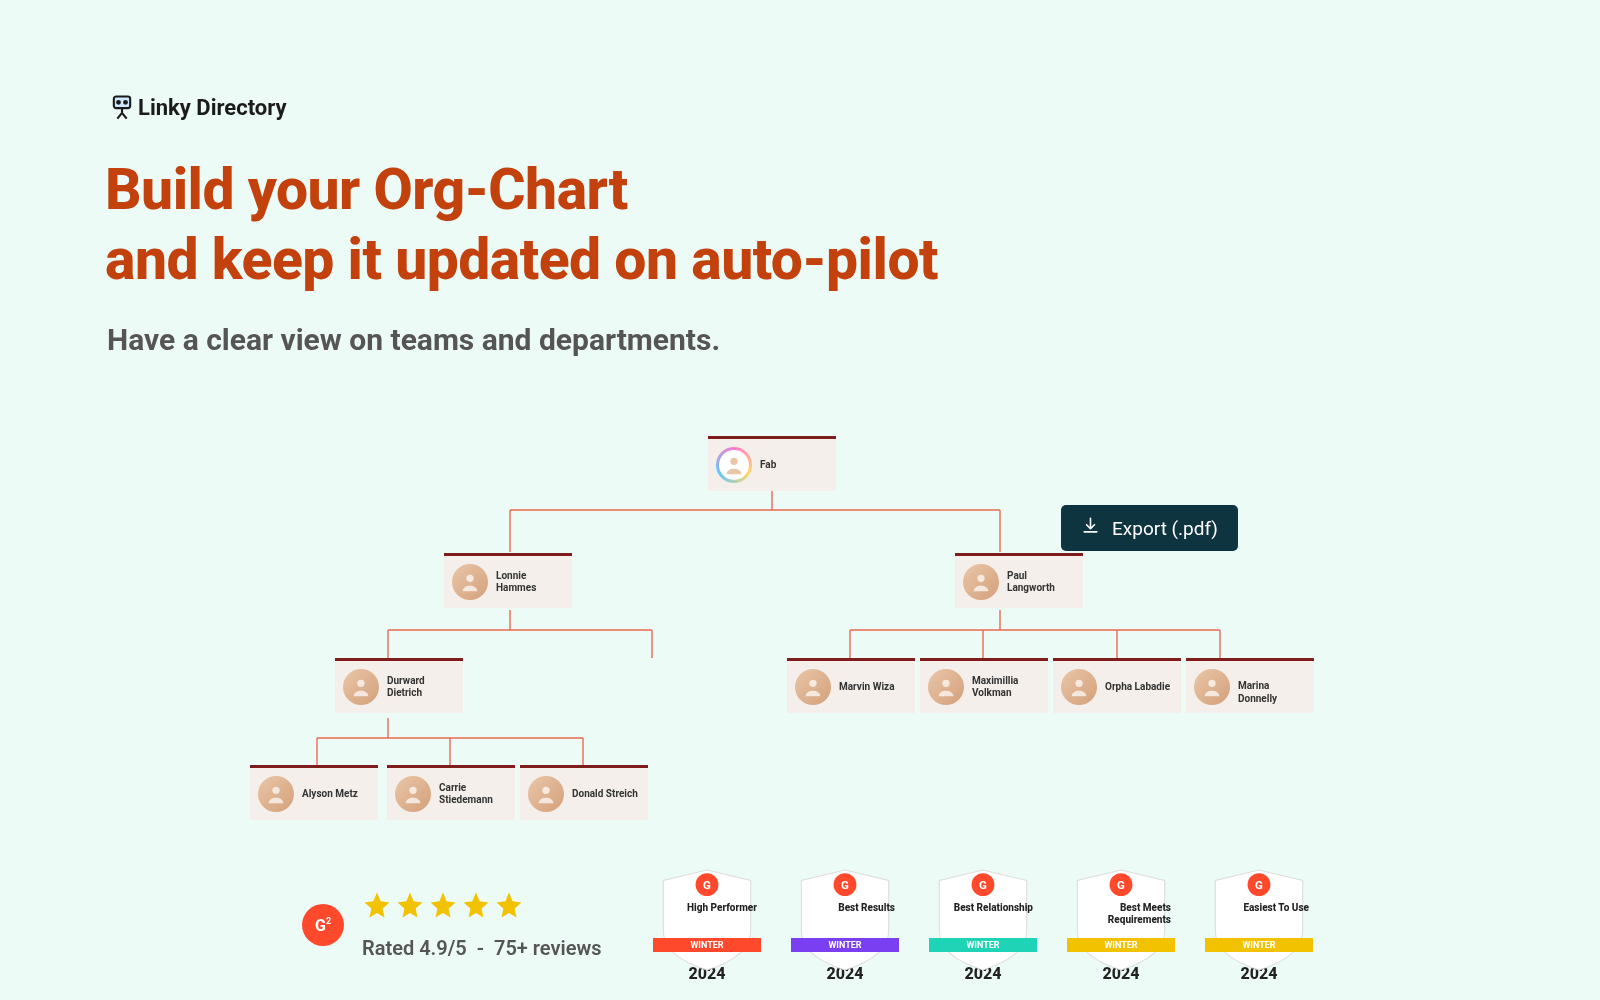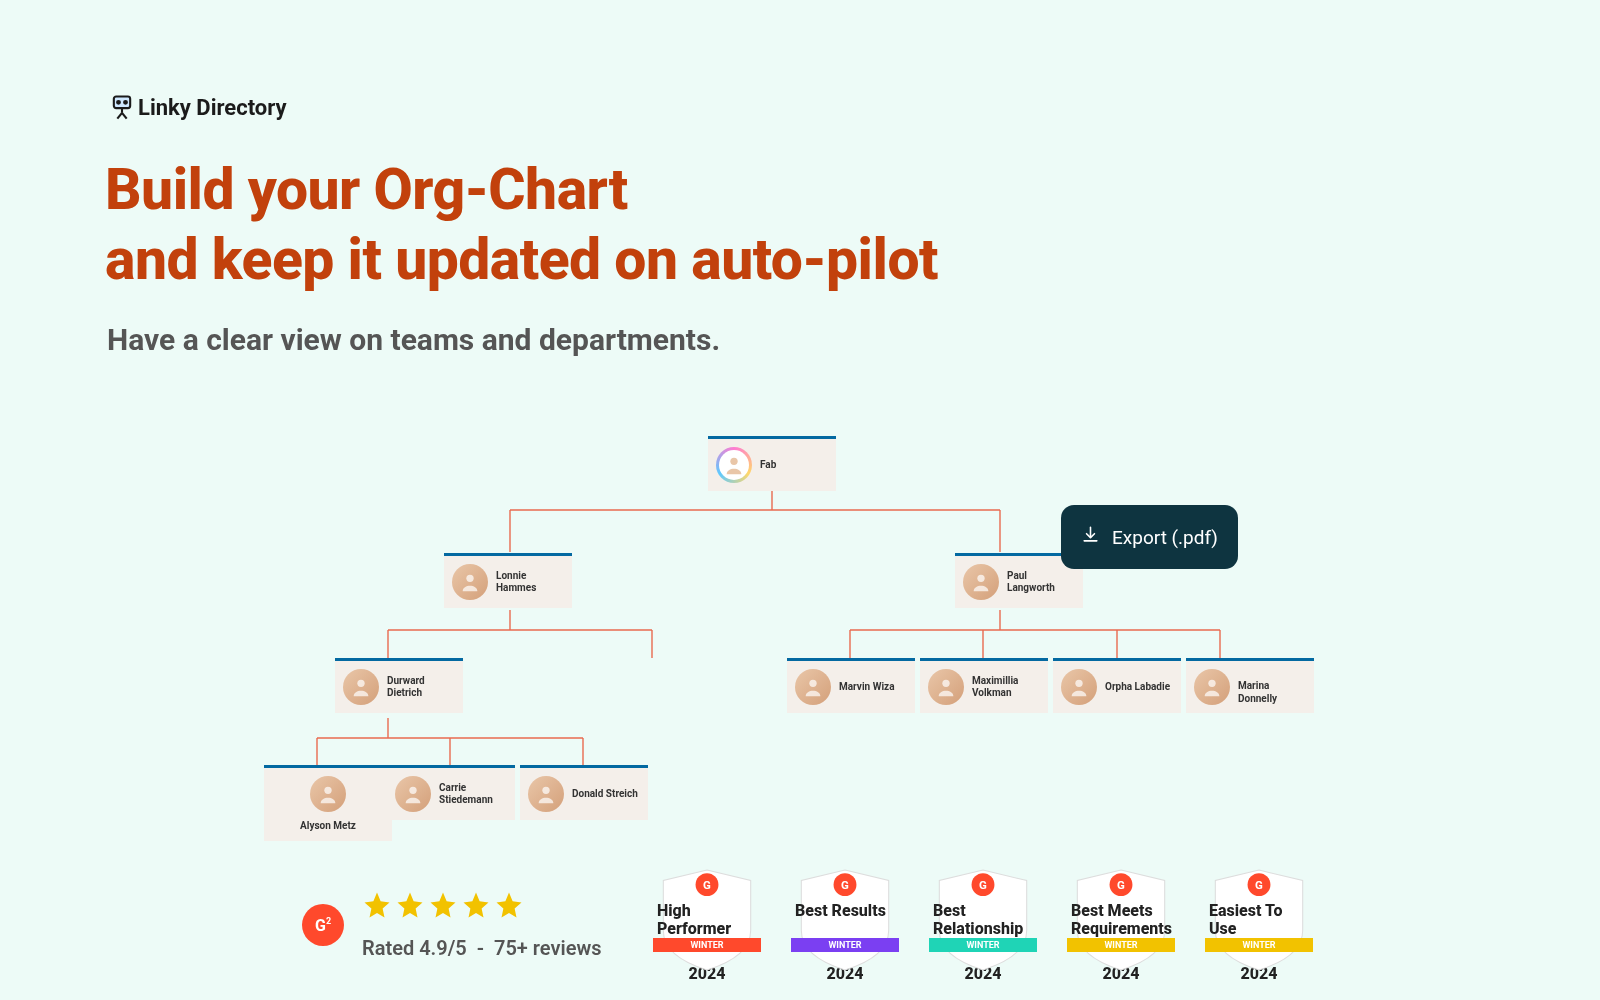--- a/index.html
+++ b/index.html
@@ -49,21 +49,21 @@
 
   
   .chart {
     position: absolute;
     left: 0; top: 0; width: 1600px; height: 1000px;
   }
   .node {
     position: absolute;
     width: 128px;
     background: #f4efea;
-    border-top: 3px solid #0369a1;
+    border-top: 3px solid #7f1d1d;
     display: flex;
     align-items: center;
     gap: 8px;
     padding: 8px 8px;
     font-size: 10px;
     font-weight: 700;
     color: #333;
     line-height: 1.25;
   }
   .node .avatar {
@@ -91,22 +91,22 @@
   .connectors line { stroke: #e86a4f; stroke-width: 1.4; }
 
   
   .export-btn {
     position: absolute;
     left: 1061px;
     top: 505px;
     background: #0e3440;
     color: #fff;
     font-size: 19px;
-    padding: 20px 20px;
-    border-radius: 13px;
+    padding: 11px 20px;
+    border-radius: 5px;
     display: flex;
     align-items: center;
     gap: 12px;
     cursor: pointer;
   }
   .export-btn svg { width: 19px; height: 19px; }
 
   
   .ratings {
     position: absolute;
@@ -138,21 +138,21 @@
     width: 104px;
     display:flex; flex-direction:column; align-items:center;
     position: relative;
   }
   .badge-shield {
     width: 104px; height: 104px;
     position: relative;
   }
   .badge-title {
     position:absolute; top:34px; left:2px; right:2px;
-    text-align:left; font-size:16px; font-weight:800; line-height:1.15; color:#222;
+    text-align:right; font-size:10px; font-weight:800; line-height:1.15; color:#222;
   }
   .badge-banner {
     position:absolute; bottom:20px; left:-2px; right:-2px;
     text-align:center; font-size:9px; font-weight:700; color:#fff;
     padding: 2px 0;
   }
   .badge-year {
     margin-top: -8px;
     font-size: 16px; font-weight: 800; color:#222;
   }
@@ -279,21 +279,21 @@
   <div class="node" style="left:1186px; top:658px;align-items:flex-end;">
     <span class="avatar">
         <svg viewBox="0 0 24 24">
           <circle cx="12" cy="8" r="4" fill="#fff" opacity="0.7"></circle>
           <path d="M4 22c0-4 4-6 8-6s8 2 8 6" fill="#fff" opacity="0.7"></path>
         </svg>
       </span>
     <span class="name">Marina Donnelly</span>
   </div>
 
-  <div class="node" style="left:264px; top:765px;flex-direction:column;">
+  <div class="node" style="left:250px; top:765px;">
     <span class="avatar">
         <svg viewBox="0 0 24 24">
           <circle cx="12" cy="8" r="4" fill="#fff" opacity="0.7"></circle>
           <path d="M4 22c0-4 4-6 8-6s8 2 8 6" fill="#fff" opacity="0.7"></path>
         </svg>
       </span>
     <span class="name">Alyson Metz</span>
   </div>
   <div class="node" style="left:520px; top:765px;">
     <span class="avatar">

